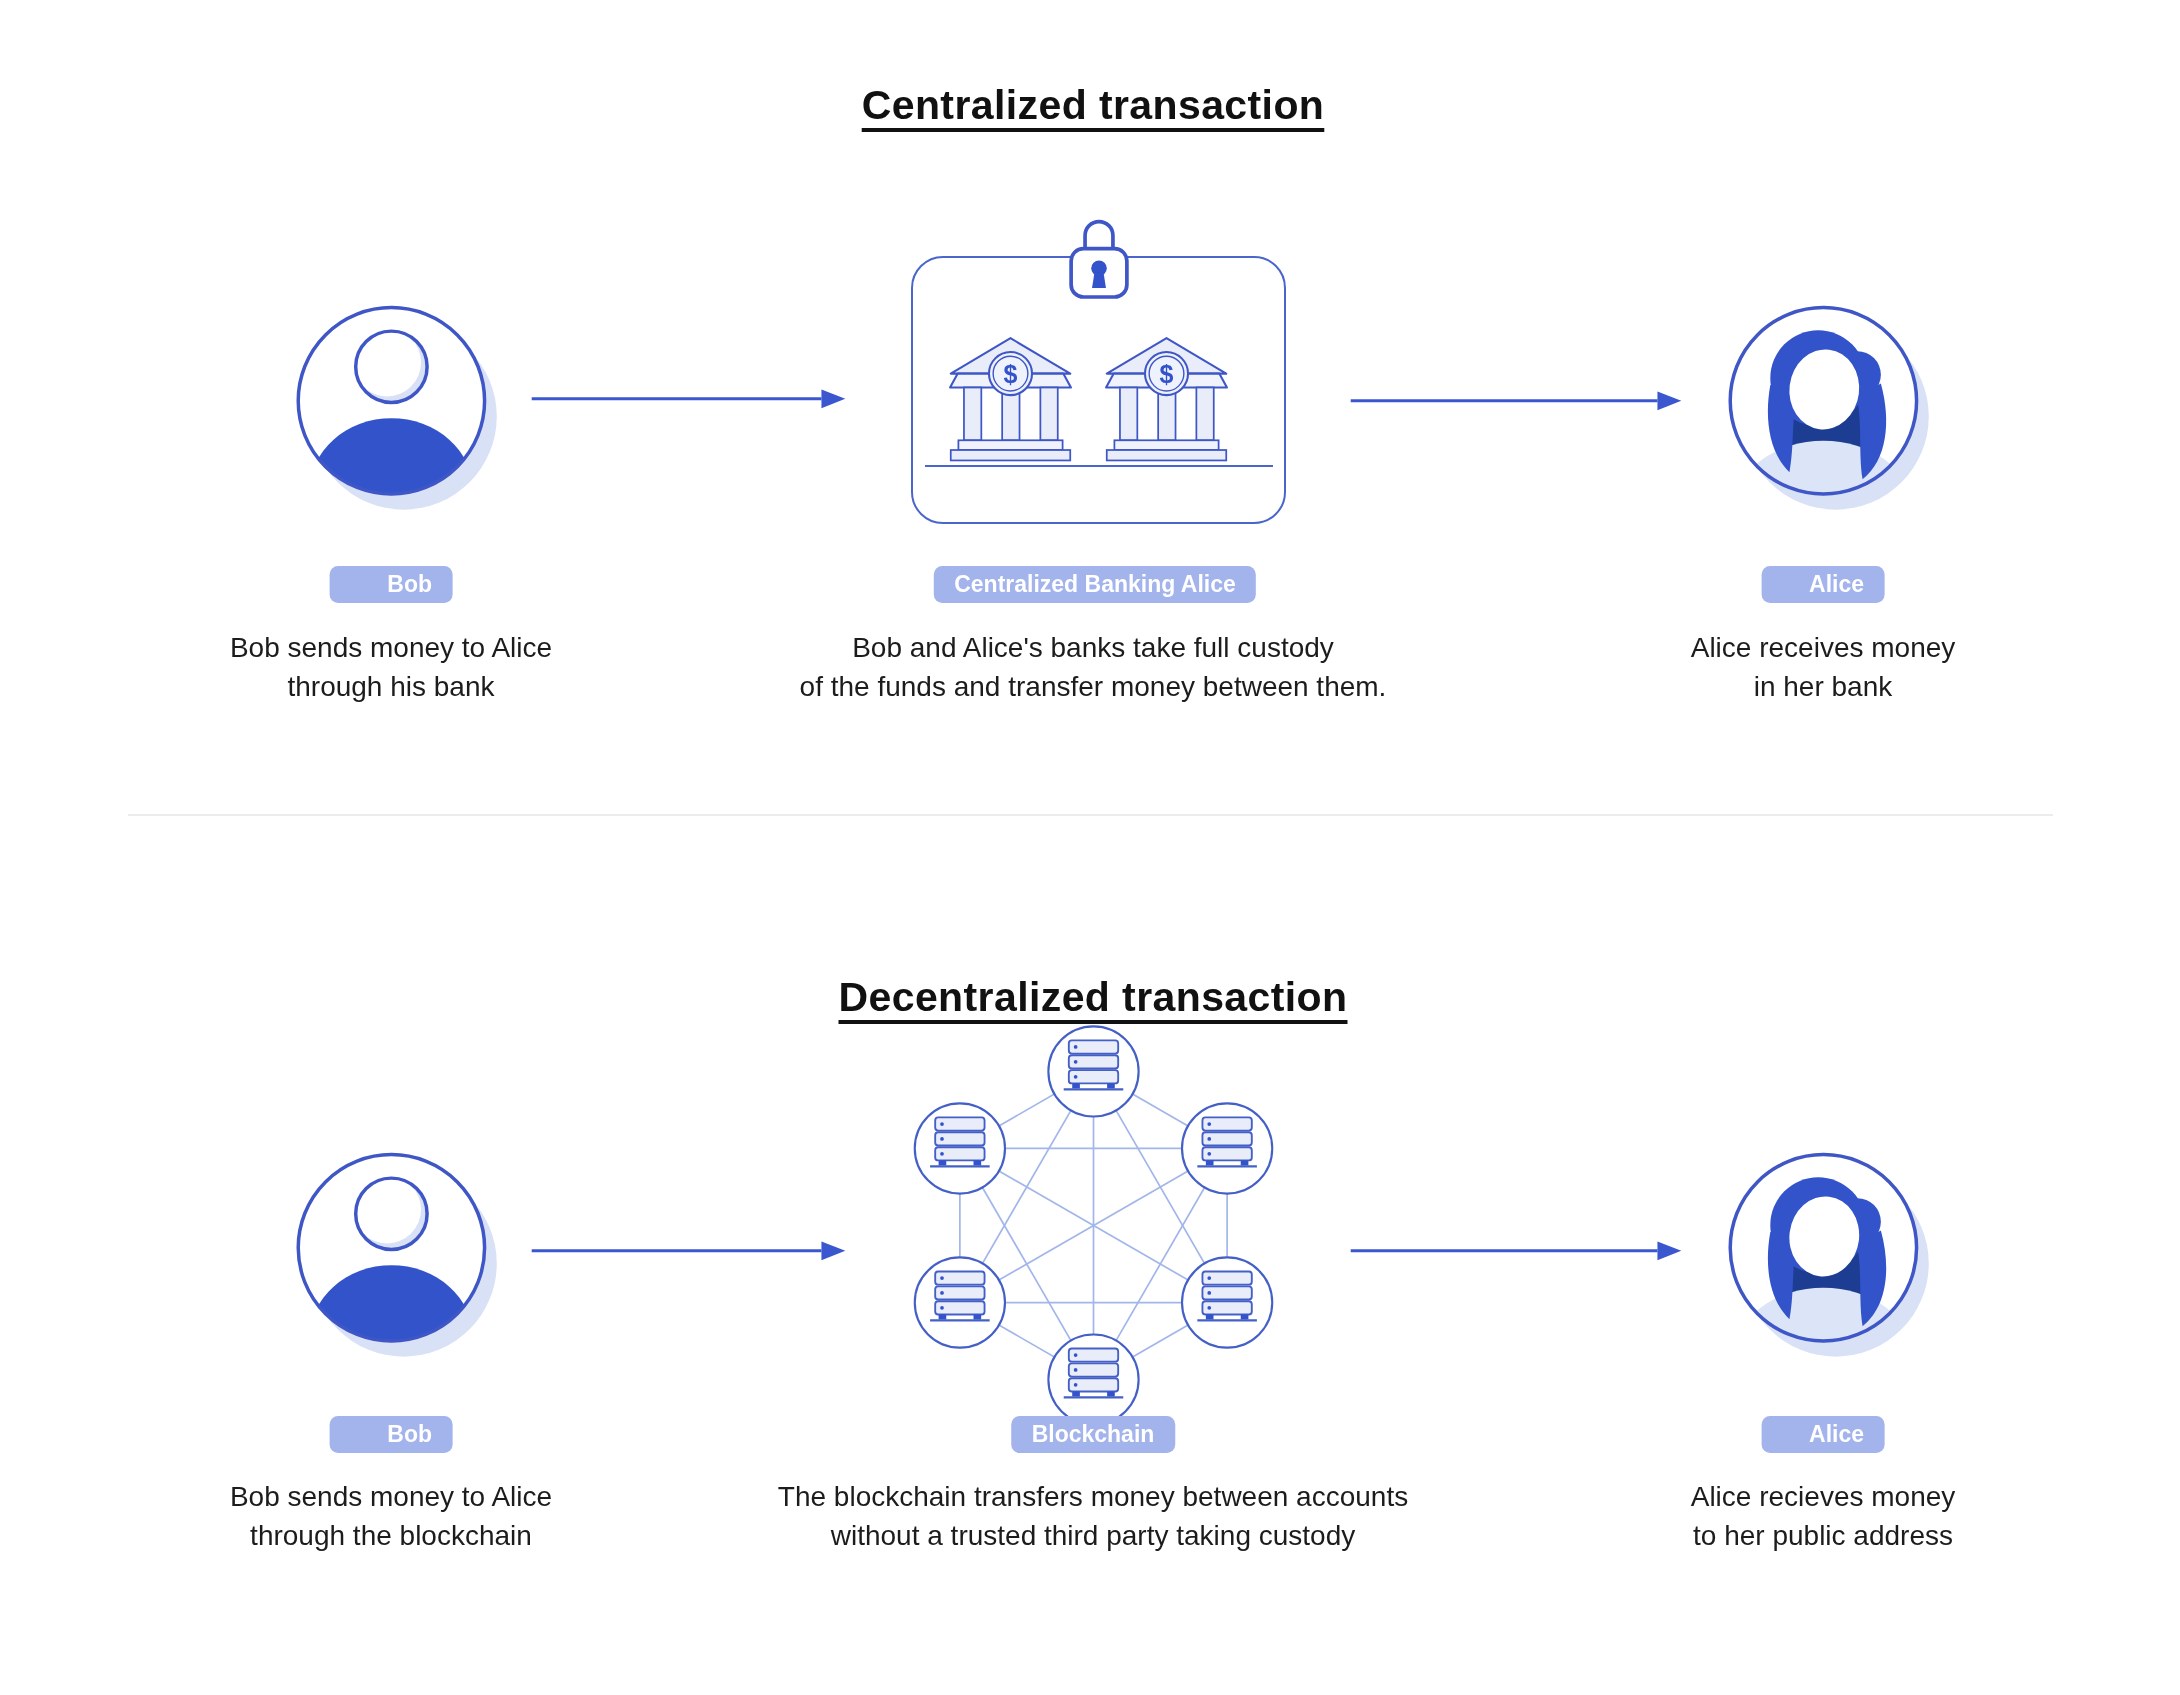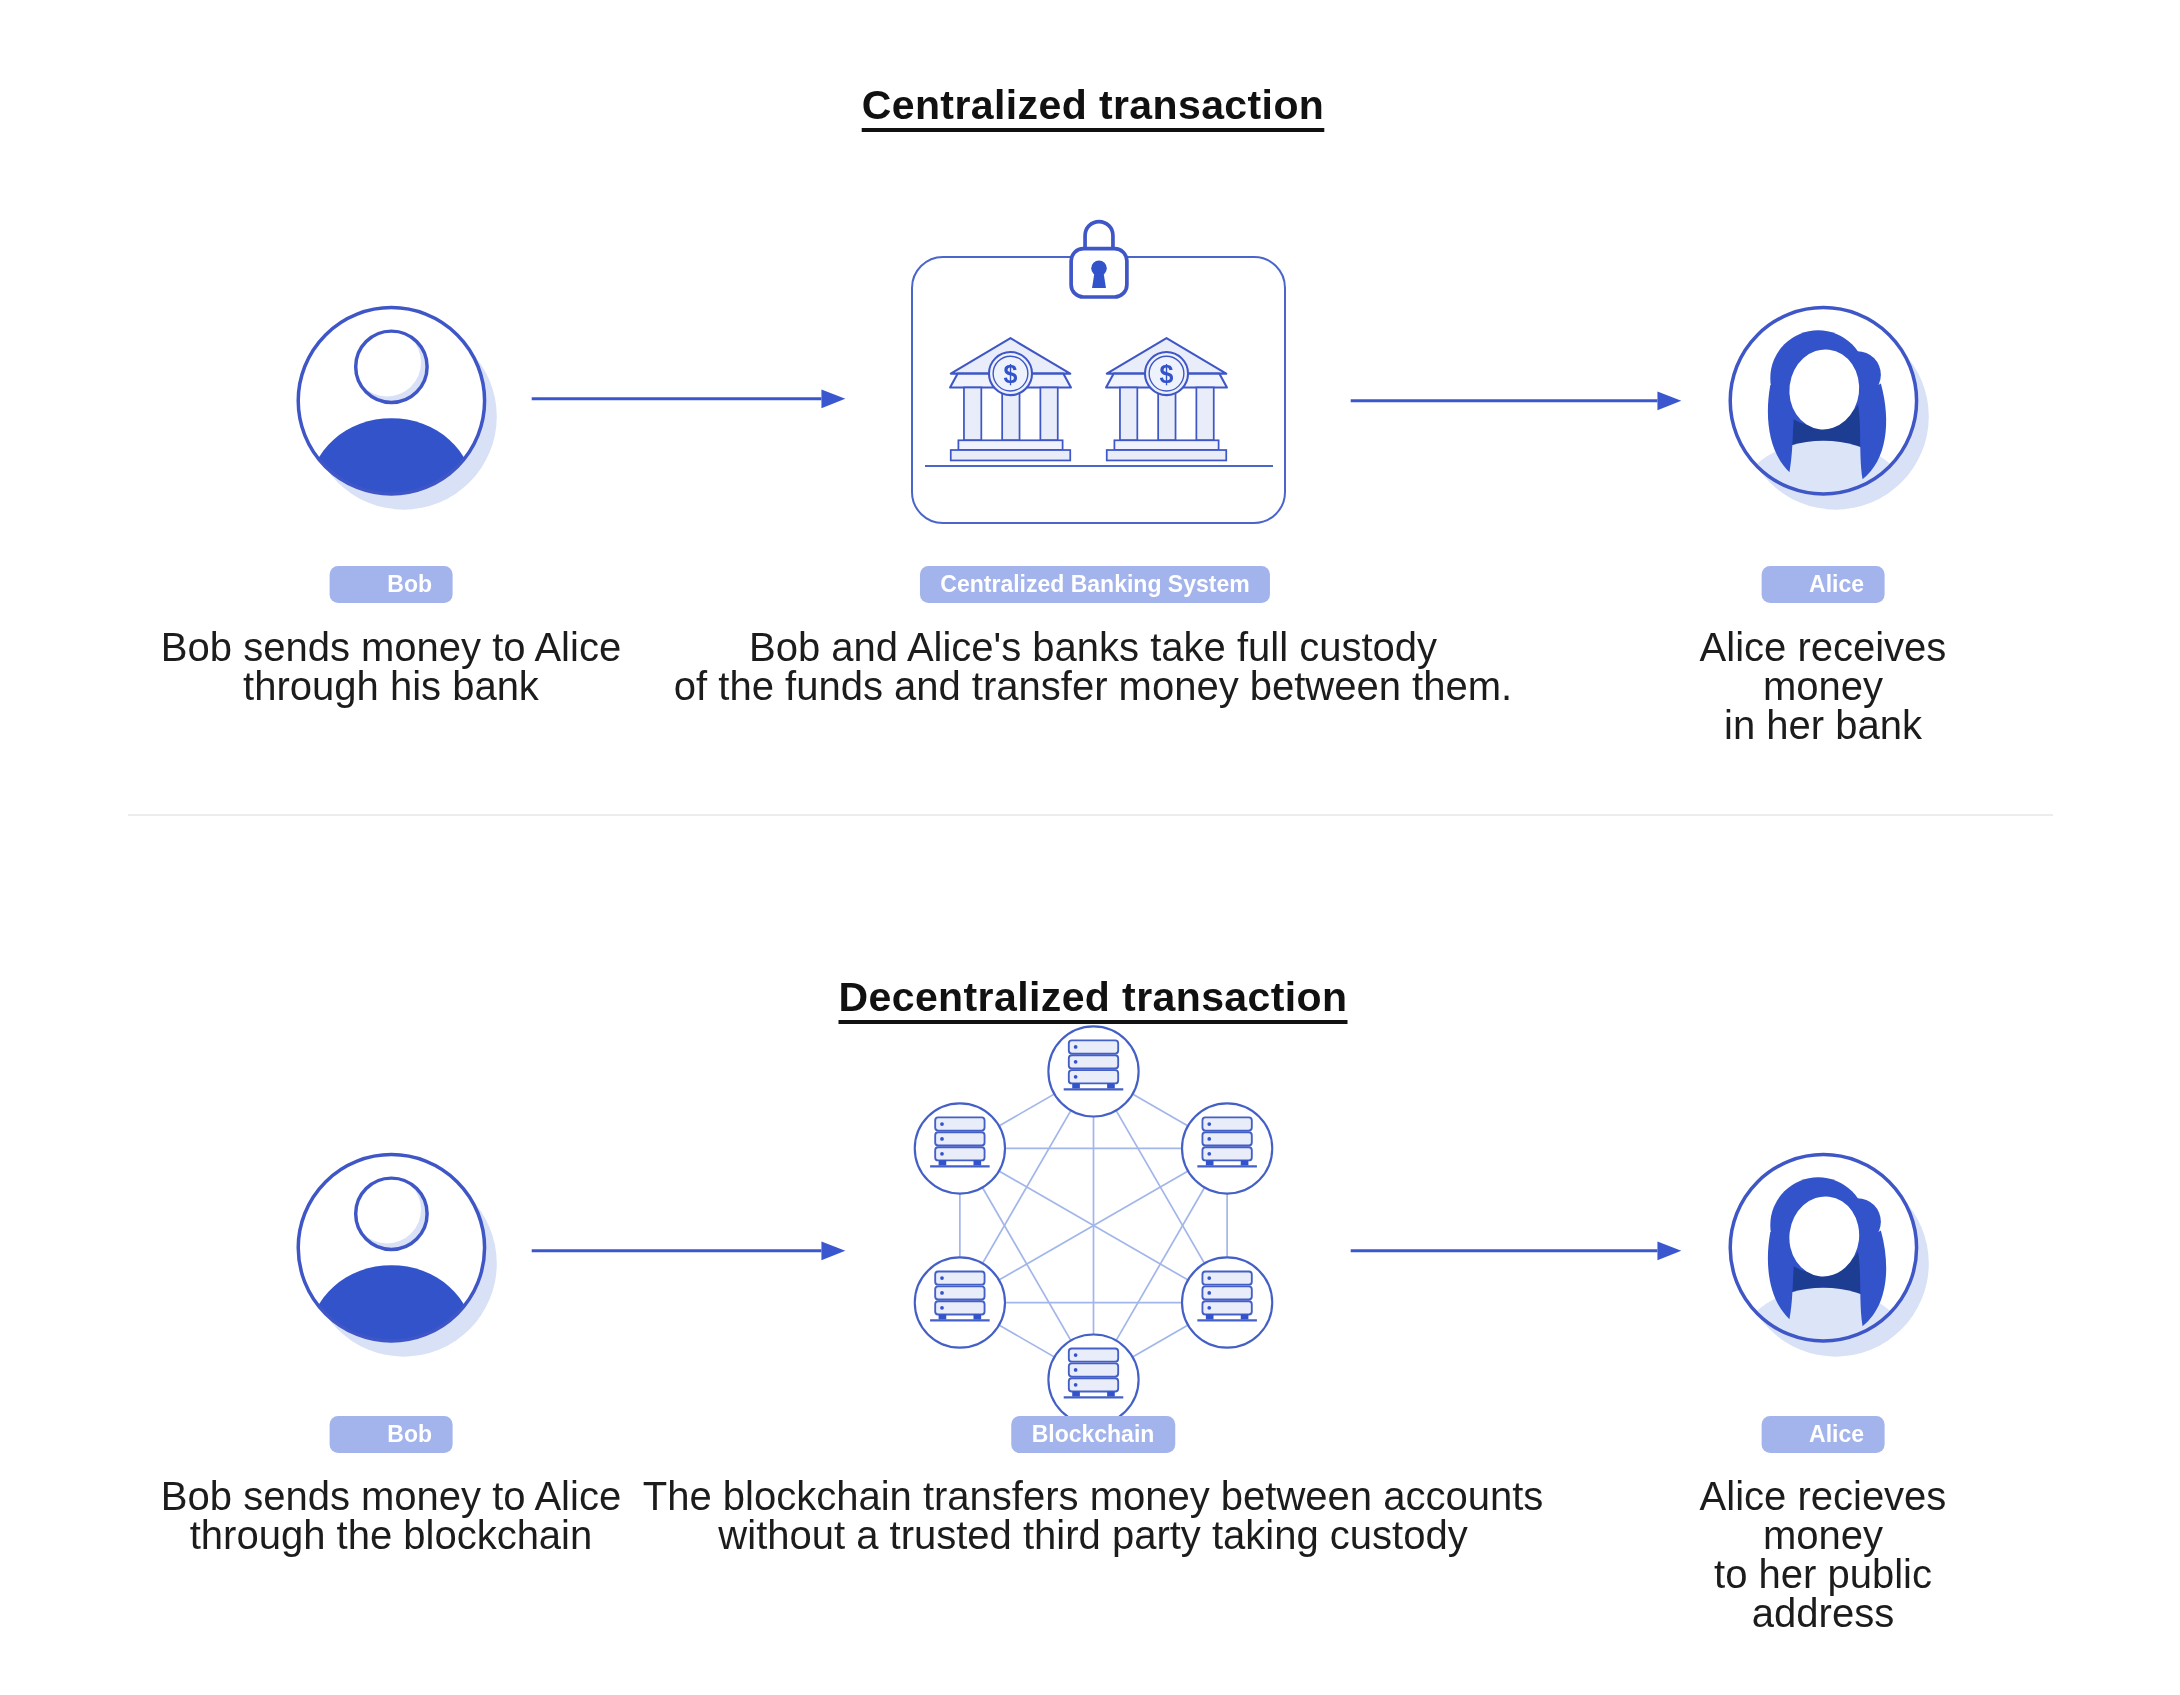--- a/index.html
+++ b/index.html
@@ -35,21 +35,21 @@
     padding: 5.1px 20.4px;
     min-width: 82px;
     text-align: right;
     border-radius: 8.5px;
     white-space: nowrap;
     z-index: 5;
   }
   .caption {
     position: absolute;
     transform: translateX(-50%);
-    font-size: 40px;
+    font-size: 28px;
     line-height: 39px;
     color: #1c1c1c;
     text-align: center;
     white-space: pre-line;
   }
   .avatar { position: absolute; width: 209px; height: 209px; }
   .arrow  { position: absolute; }
   .bank-box {
     position: absolute;
     left: 911px; top: 256px;
@@ -179,21 +179,21 @@
   <svg class="arrow" style="left:1349px; top:388px;" width="334" height="25.6" viewBox="0 0 392 30">
     <line x1="2" y1="15" x2="362" y2="15" stroke="#3b57cf" stroke-width="3.5"></line>
     <polygon points="362,4 390,15 362,26" fill="#3b57cf"></polygon>
   </svg>
 
   <svg class="avatar" style="left:1725px; top:305px;" viewBox="0 0 240 240">
     <use href="#def-alice-avatar"></use>
   </svg>
 
   <div class="badge" style="left:391px; top:566px;">Bob</div>
-  <div class="badge" style="left:1095px; top:566px;">Centralized Banking System</div>
+  <div class="badge" style="left:1095px; top:566px;">Centralized Banking Alice</div>
   <div class="badge" style="left:1823px; top:566px;">Alice</div>
 
   <div class="caption" style="left:391px; top:628px;">Bob sends money to Alice
 through his bank</div>
   <div class="caption" style="left:1093px; top:628px;">Bob and Alice's banks take full custody
 of the funds and transfer money between them.</div>
   <div class="caption" style="left:1823px; top:628px;">Alice receives money
 in her bank</div>
 
   <div class="divider"></div>

